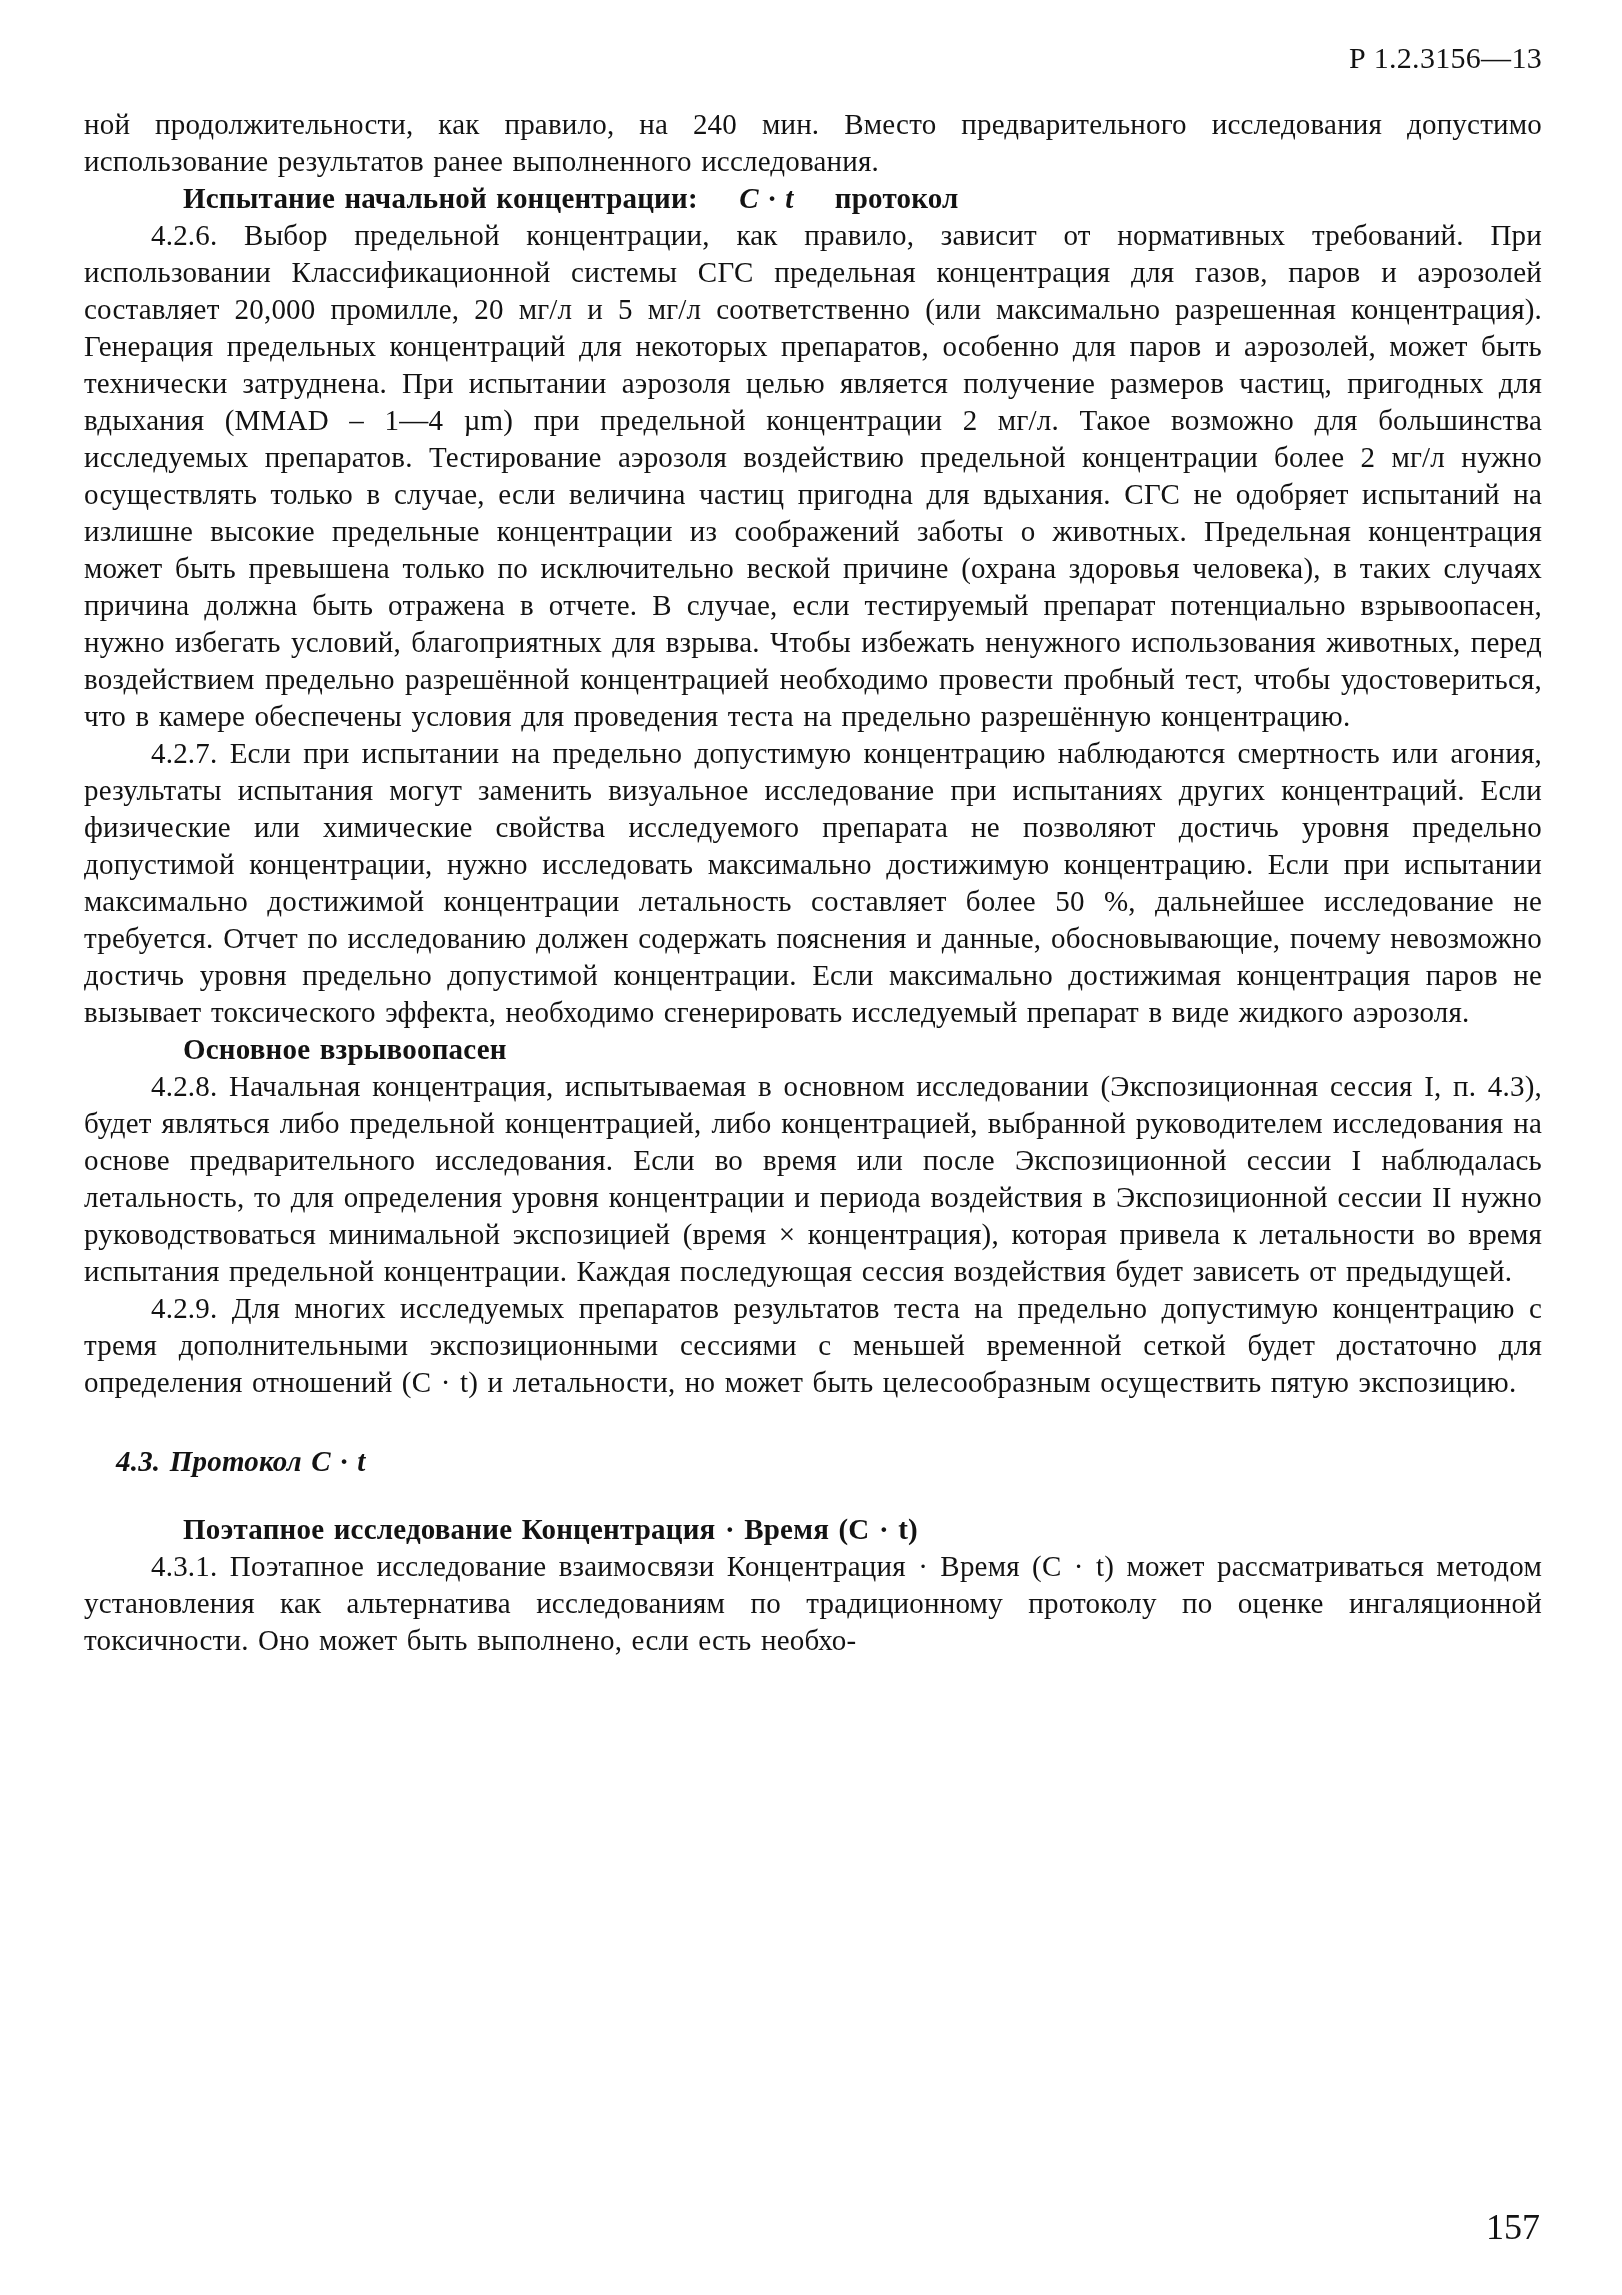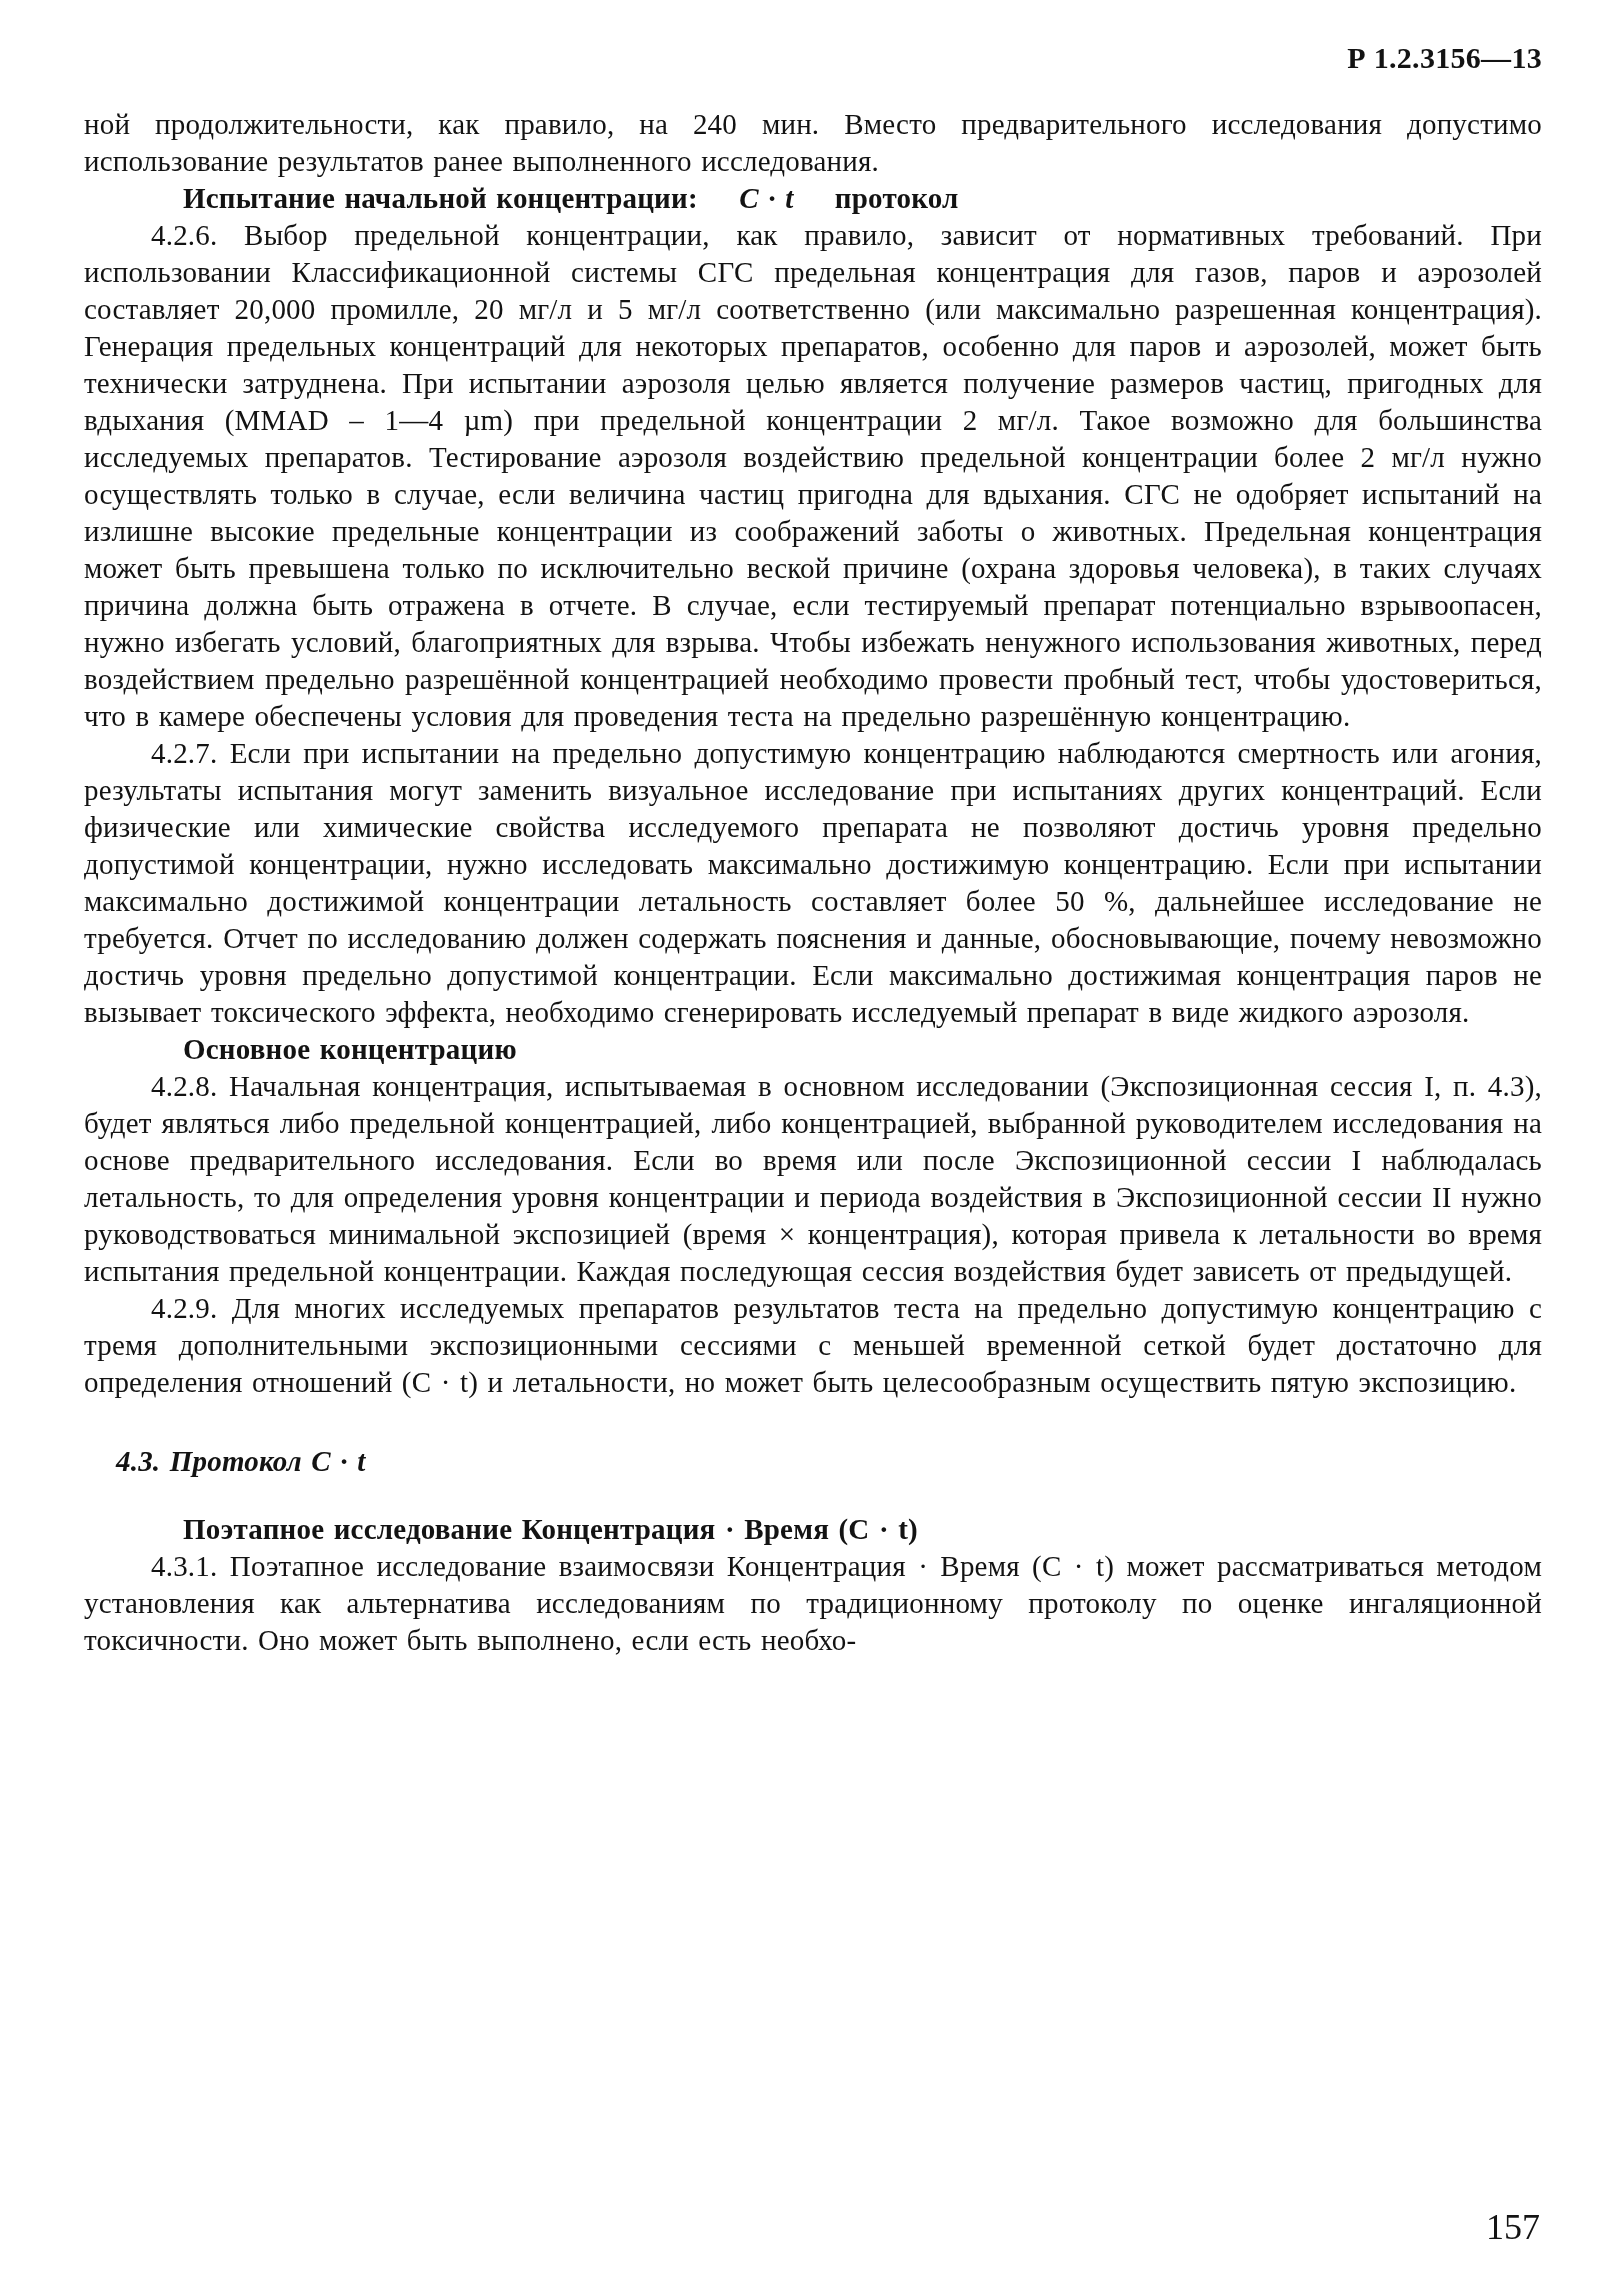--- a/index.html
+++ b/index.html
@@ -21,21 +21,20 @@
     right: 80px;
     top: 40px;
   }
 
   .doc-code {
     text-align: right;
     font-size: 30px;
     line-height: 35px;
     margin-bottom: 31px;
     letter-spacing: 0.3px;
-    font-weight: bold;
   }
 
   .doc-body {
     font-size: 29px;
     line-height: 37px;
     letter-spacing: 0.2px;
     word-spacing: 2px;
     text-align: justify;
   }
 
@@ -70,21 +69,21 @@
 <body>
 
 <div class="page">
   <div class="page-inner">
     <div class="doc-code">Р 1.2.3156—13</div>
     <div class="doc-body" id="doc-body">
         <p class="para no-indent"><span>ной продолжительности, как правило, на 240 мин. Вместо предварительного исследования допустимо использование результатов ранее выполненного исследования.</span></p>
         <p class="subheading"><span class="b">Испытание начальной концентрации: </span><span class="b i">C · t</span><span class="b"> протокол</span></p>
         <p class="para"><span>4.2.6. Выбор предельной концентрации, как правило, зависит от нормативных требований. При использовании Классификационной системы СГС предельная концентрация для газов, паров и аэрозолей составляет 20,000 промилле, 20 мг/л и 5 мг/л соответственно (или максимально разрешенная концентрация). Генерация предельных концентраций для некоторых препаратов, особенно для паров и аэрозолей, может быть технически затруднена. При испытании аэрозоля целью является получение размеров частиц, пригодных для вдыхания (MMAD – 1—4 µm) при предельной концентрации 2 мг/л. Такое возможно для большинства исследуемых препаратов. Тестирование аэрозоля воздействию предельной концентрации более 2 мг/л нужно осуществлять только в случае, если величина частиц пригодна для вдыхания. СГС не одобряет испытаний на излишне высокие предельные концентрации из соображений заботы о животных. Предельная концентрация может быть превышена только по исключительно веской причине (охрана здоровья человека), в таких случаях причина должна быть отражена в отчете. В случае, если тестируемый препарат потенциально взрывоопасен, нужно избегать условий, благоприятных для взрыва. Чтобы избежать ненужного использования животных, перед воздействием предельно разрешённой концентрацией необходимо провести пробный тест, чтобы удостовериться, что в камере обеспечены условия для проведения теста на предельно разрешённую концентрацию.</span></p>
         <p class="para"><span>4.2.7. Если при испытании на предельно допустимую концентрацию наблюдаются смертность или агония, результаты испытания могут заменить визуальное исследование при испытаниях других концентраций. Если физические или химические свойства исследуемого препарата не позволяют достичь уровня предельно допустимой концентрации, нужно исследовать максимально достижимую концентрацию. Если при испытании максимально достижимой концентрации летальность составляет более 50 %, дальнейшее исследование не требуется. Отчет по исследованию должен содержать пояснения и данные, обосновывающие, почему невозможно достичь уровня предельно допустимой концентрации. Если максимально достижимая концентрация паров не вызывает токсического эффекта, необходимо сгенерировать исследуемый препарат в виде жидкого аэрозоля.</span></p>
-        <p class="subheading"><span class="b">Основное концентрацию</span></p>
+        <p class="subheading"><span class="b">Основное взрывоопасен</span></p>
         <p class="para"><span>4.2.8. Начальная концентрация, испытываемая в основном исследовании (Экспозиционная сессия I, п. 4.3), будет являться либо предельной концентрацией, либо концентрацией, выбранной руководителем исследования на основе предварительного исследования. Если во время или после Экспозиционной сессии I наблюдалась летальность, то для определения уровня концентрации и периода воздействия в Экспозиционной сессии II нужно руководствоваться минимальной экспозицией (время × концентрация), которая привела к летальности во время испытания предельной концентрации. Каждая последующая сессия воздействия будет зависеть от предыдущей.</span></p>
         <p class="para"><span>4.2.9. Для многих исследуемых препаратов результатов теста на предельно допустимую концентрацию с тремя дополнительными экспозиционными сессиями с меньшей временной сеткой будет достаточно для определения отношений (C · t) и летальности, но может быть целесообразным осуществить пятую экспозицию.</span></p>
         <p class="center-heading"><span class="b i">4.3. Протокол C · t</span></p>
         <p class="subheading"><span class="b">Поэтапное исследование Концентрация · Время (C · t)</span></p>
         <p class="para"><span>4.3.1. Поэтапное исследование взаимосвязи Концентрация · Время (C · t) может рассматриваться методом установления как альтернатива исследованиям по традиционному протоколу по оценке ингаляционной токсичности. Оно может быть выполнено, если есть необхо-</span></p>
       </div>
   </div>
   <div class="page-number">157</div>
 </div>
 

